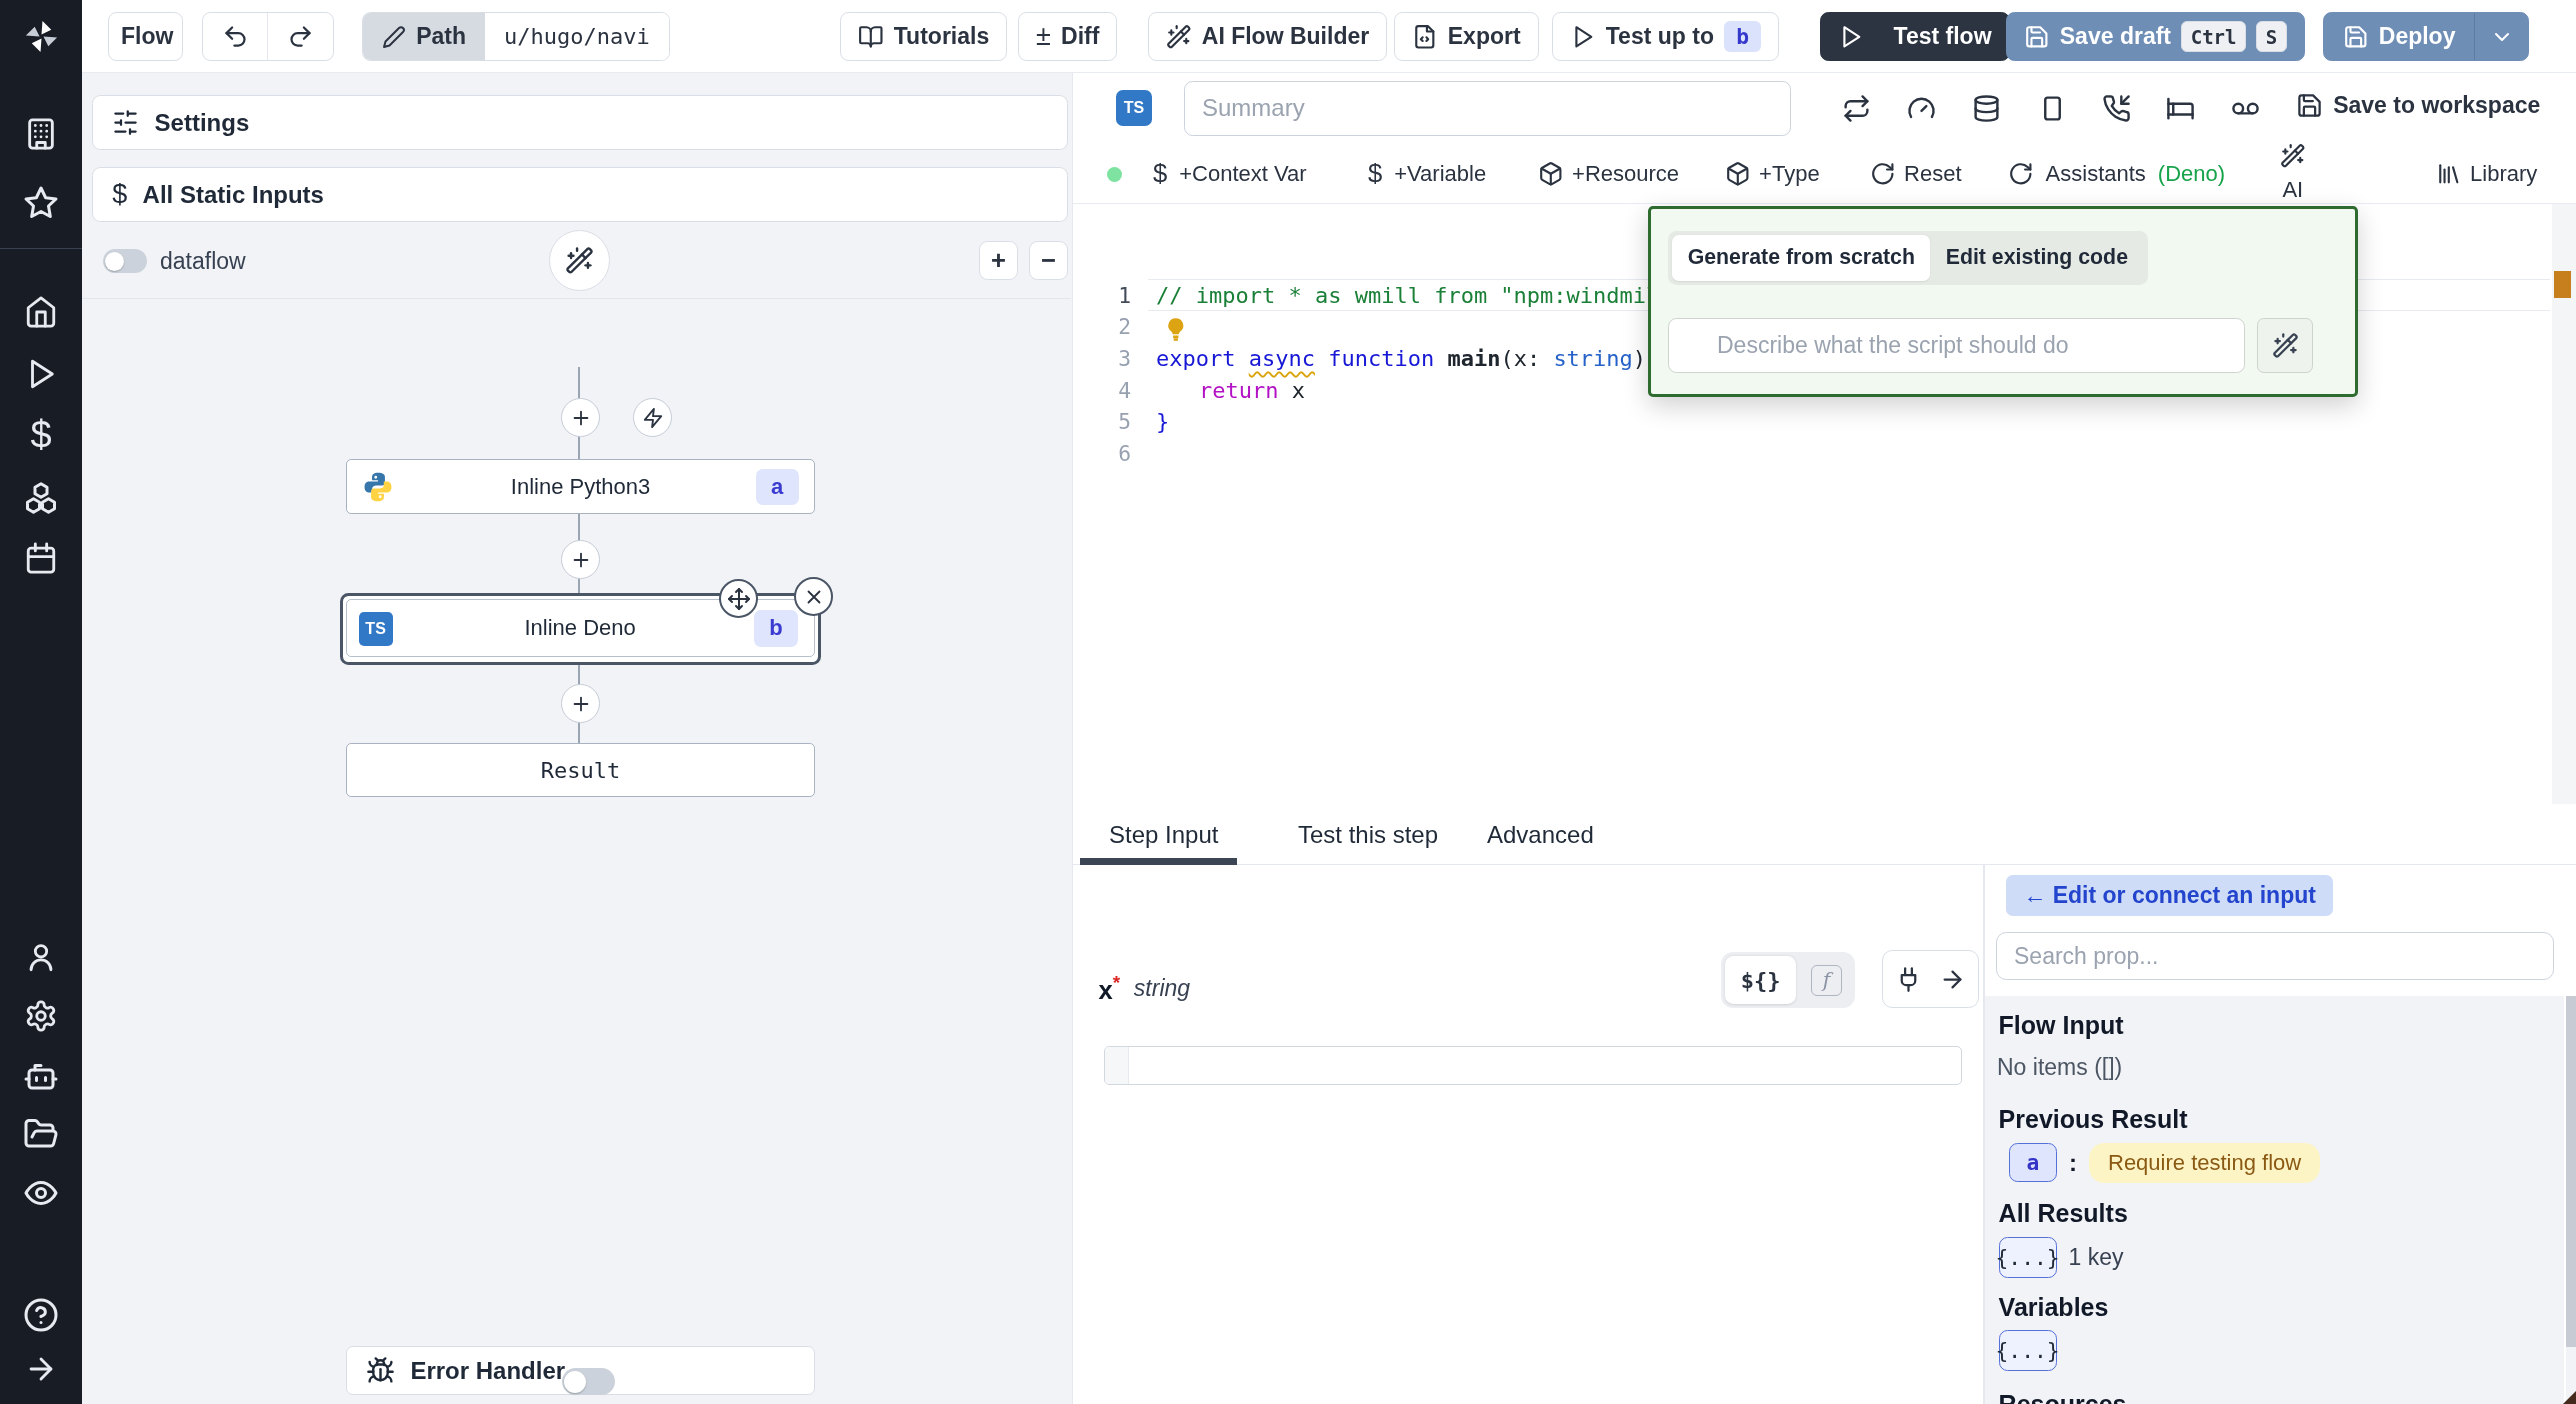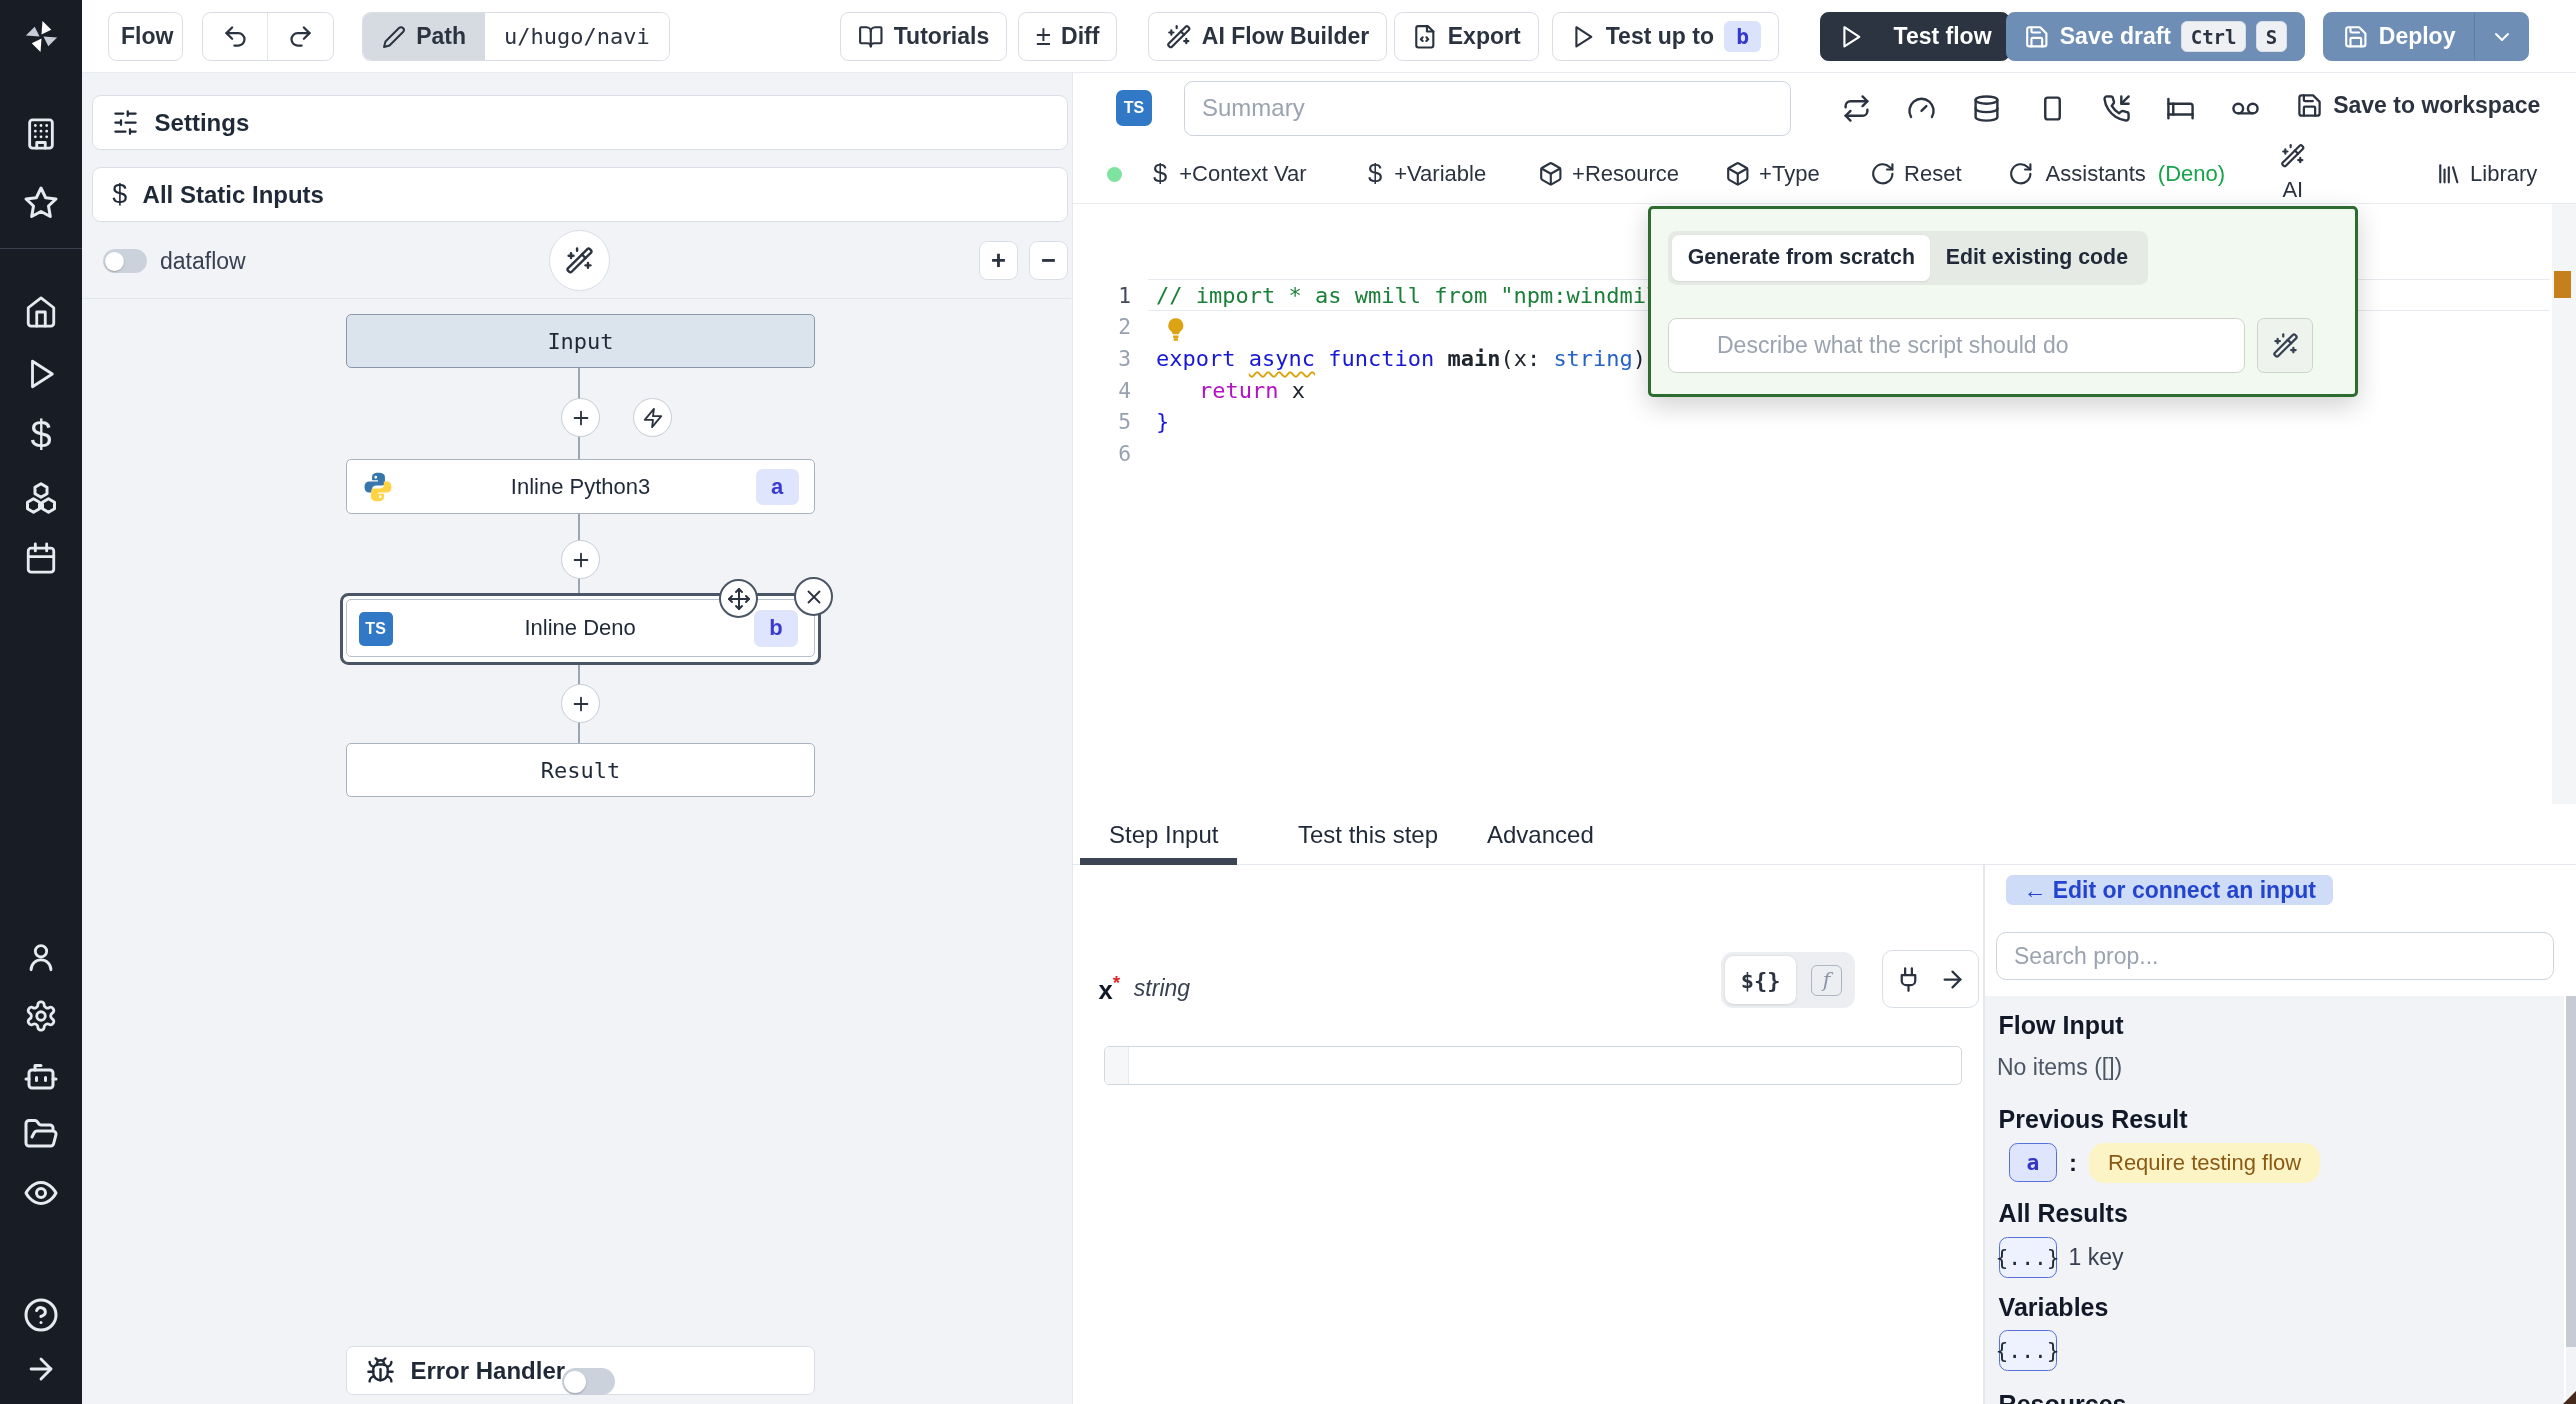--- a/index.html
+++ b/index.html
@@ -314,23 +314,20 @@
       <div class="roundbtn" style="left:897px; top:19.6px; width:39px; height:39px;">
           <span>+</span>
         </div>
       <div class="roundbtn" style="left:947px; top:19.6px; width:39px; height:39px;">
           <span>−</span>
         </div>
     </div>
 
     <div class="edge" style="top:294px; height:376px;"></div>
 
-    <div class="node" style="top:241px; height:54px; background:#dbe3ec; border-color:#8b98a9;">
-      <span class="mono">Input</span>
-    </div>
 
     <div class="pcirc" style="left:479px; top:325px;">
       <svg class="icon" width="22" height="22" viewBox="0 0 24 24">
           <path d="M5 12h14M12 5v14"></path>
         </svg>
     </div>
     <div class="pcirc" style="left:551px; top:325px;">
       <svg class="icon" width="22" height="22" viewBox="0 0 24 24">
           <polygon points="13 2 3 14 12 14 11 22 21 10 12 10"></polygon>
         </svg>
@@ -608,21 +605,21 @@
               <path d="m12 5 7 7-7 7"></path>
             </svg>
         </div>
 
         <div class="abs" style="left:31px; top:181px; width:858px; height:39px; border:1.7px solid #d2d8e0; border-radius:5.1px; background:#fff; overflow:hidden;">
           <div style="width:24px; height:100%; background:#f6f7f9; border-right:1.7px solid #e6e9ee;"></div>
         </div>
       </div>
 
       <div class="abs" style="left:912px; top:0; width:591px; height:539px; background:#fff;">
-        <div class="abs flexc" style="left:21.3px; top:10.2px; height:30px; background:#cfdcf7; border-radius:6.8px; padding:0 17px; font-size:23px; font-weight:600; color:#2344cd;">
+        <div class="abs flexc" style="left:21.3px; top:10.2px; height:41px; background:#cfdcf7; border-radius:6.8px; padding:0 17px; font-size:23px; font-weight:600; color:#2344cd;">
           <span>← Edit or connect an input</span>
         </div>
         <input class="ed-input" style="position: absolute; left: 11px; top: 67px; width: 558px; height: 48px; font-size: 23px; border-radius: 10.2px;" placeholder="Search prop...">
 
         <div class="abs" style="left:0; top:131px; width:579px; height:408px; background:#f1f3f6; overflow:hidden;">
           <div class="rp-h" style="left:13.6px; top:15.4px;">Flow Input</div>
           <div class="abs" style="left:12px; top:58px; font-size:23px; color:#4b5563;">No items ([])</div>
 
           <div class="rp-h" style="left:13.6px; top:109px;">Previous Result</div>
           <div class="abs flexc" style="left:24px; top:147px; gap:12px;">

